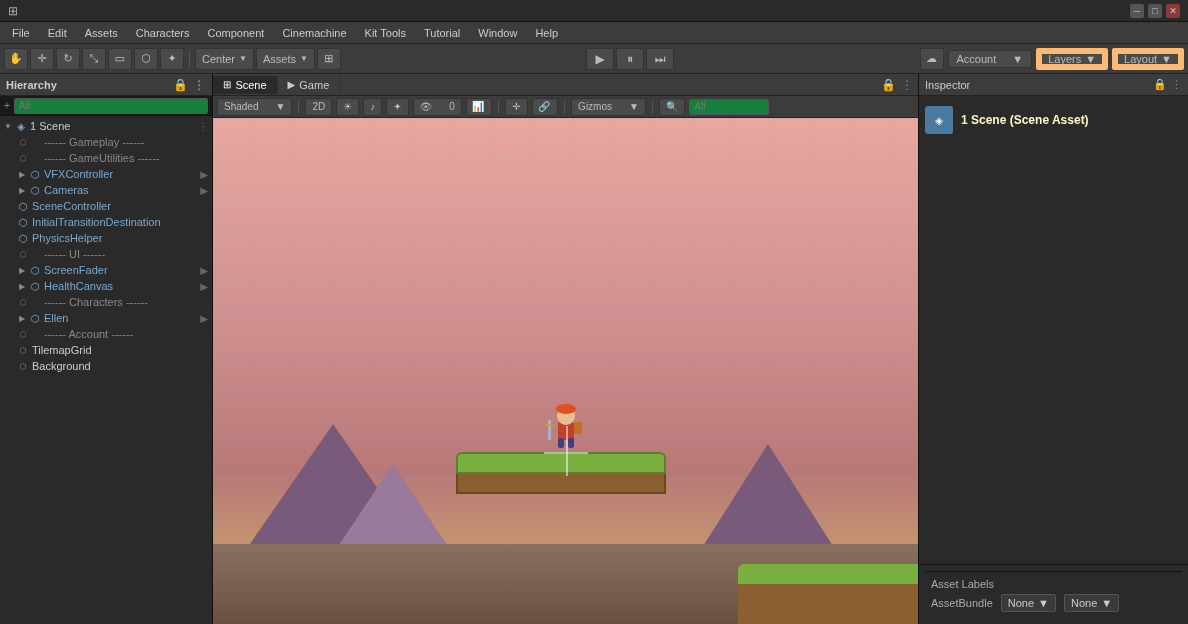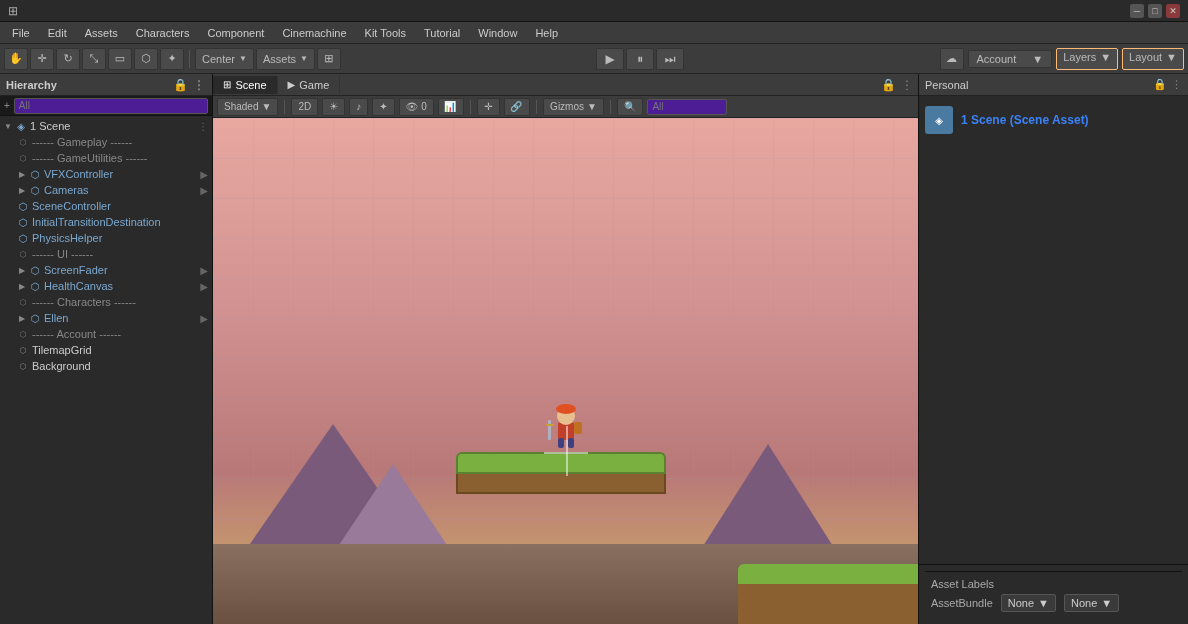--- a/index.html
+++ b/index.html
@@ -136,25 +136,25 @@
       padding: 2px 8px;
       background: #4a4a4a;
       border: 1px solid #333;
       border-radius: 2px;
       cursor: pointer;
       color: #bbb;
       font-size: 11px;
     }
     .dropdown-btn {
       display: flex;
-      align-items: flex-start;
+      align-items: center;
       gap: 4px;
       padding: 2px 6px;
       background: #4a4a4a;
-      border: 1px solid #fdba74;
+      border: 6px solid #fdba74;
       border-radius: 2px;
       cursor: pointer;
       color: #bbb;
       font-size: 11px;
       height: 22px;
     }
 
     
     .main-layout {
       display: flex;
@@ -199,21 +199,21 @@
       height: 20px;
       background: #1a1a1a;
       display: flex;
       align-items: center;
       padding: 0 4px;
       gap: 4px;
       border-bottom: 1px solid #111;
     }
     .search-input {
       flex: 1;
-      background: #4c1d95;
+      background: #15803d;
       border: 1px solid #555;
       color: #ccc;
       font-size: 10px;
       padding: 1px 4px;
       border-radius: 2px;
       height: 16px;
     }
     .hierarchy-content {
       flex: 1;
       overflow: hidden;
@@ -241,21 +241,21 @@
       width: 14px;
       height: 14px;
       display: inline-flex;
       align-items: center;
       justify-content: center;
       margin-right: 2px;
       font-size: 10px;
     }
     .hier-label { font-size: 11px; }
     .hier-label.blue { color: #7aa8d0; }
-    .hier-label.gray { color: #888; }
+    .hier-label.gray { color: #888; margin-left: 12px; }
     .hier-more {
       margin-left: auto;
       margin-right: 4px;
       font-size: 10px;
       color: #666;
     }
 
     
     .scene-view {
       flex: 1;
@@ -290,21 +290,21 @@
       background: #3c3c3c;
       display: flex;
       align-items: center;
       padding: 0 4px;
       gap: 4px;
       border-bottom: 1px solid #222;
     }
     .scene-toolbar-btn {
       display: flex;
       align-items: center;
-      gap: 3px;
+      gap: 17px;
       padding: 2px 6px;
       background: #4a4a4a;
       border: 1px solid #333;
       border-radius: 2px;
       cursor: pointer;
       color: #bbb;
       font-size: 10px;
       height: 18px;
     }
     .scene-toolbar-sep { width: 1px; height: 14px; background: #555; margin: 0 2px; }
@@ -362,21 +362,21 @@
       width: 28px;
       height: 28px;
       background: #4a7aa0;
       border-radius: 3px;
       display: flex;
       align-items: center;
       justify-content: center;
       color: #fff;
       font-size: 14px;
     }
-    .asset-name { font-size: 12px; color: #3b82f6; font-weight: bold; }
+    .asset-name { font-size: 12px; color: #fef9c3; font-weight: bold; }
     .open-btn {
       margin-left: auto;
       padding: 3px 10px;
       background: #5a5a5a;
       border: 1px solid #666;
       border-radius: 3px;
       color: #ccc;
       font-size: 11px;
       cursor: pointer;
     }
@@ -678,21 +678,21 @@
       <div style="position:absolute;bottom:0;right:0;width:180px;height:60px;background:#7ab040;border-radius:6px 0 0 0;"></div>
       <div style="position:absolute;bottom:0;right:0;width:180px;height:40px;background:#8b6030;"></div>
 
       <div style="position:absolute;bottom:170px;left:50%;transform:translateX(-22px);width:44px;height:2px;background:rgba(255,255,255,0.5);"></div>
       <div style="position:absolute;bottom:148px;left:50%;transform:translateX(0px);width:2px;height:50px;background:rgba(255,255,255,0.5);"></div>
     </div>
   </div>
 
   <div class="inspector-panel">
     <div class="inspector-header">
-      <span>Personal</span>
+      <span>Inspector</span>
       <span class="lock-icon">🔒</span>
       <span style="color:#888;cursor:pointer;">⋮</span>
     </div>
     <div class="inspector-content">
       <div class="asset-row">
         <div class="asset-icon">
           <svg width="20" height="20" viewBox="0 0 20 20">
             <rect x="2" y="2" width="16" height="16" rx="2" fill="#4a7aa0"></rect>
             <text x="10" y="14" text-anchor="middle" fill="white" font-size="10">◈</text>
           </svg>

